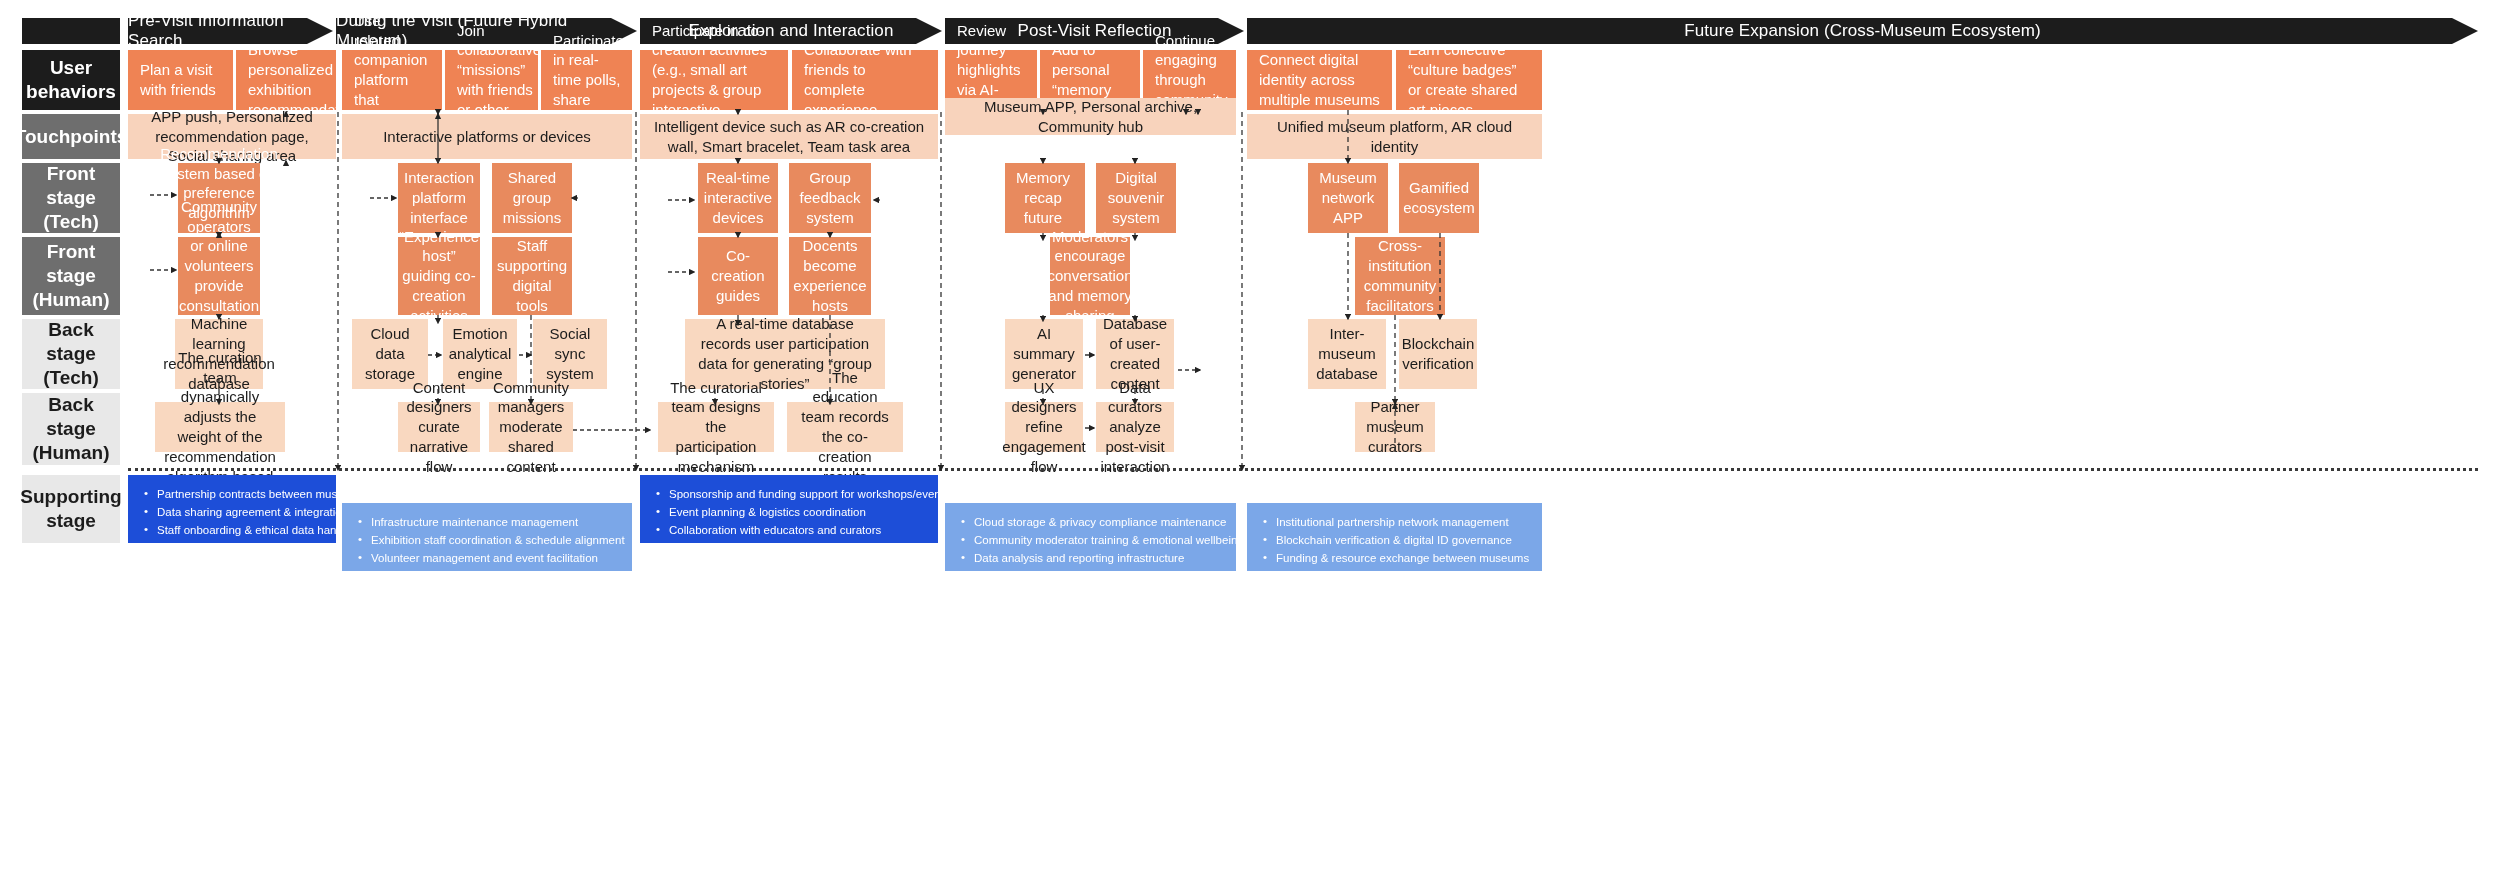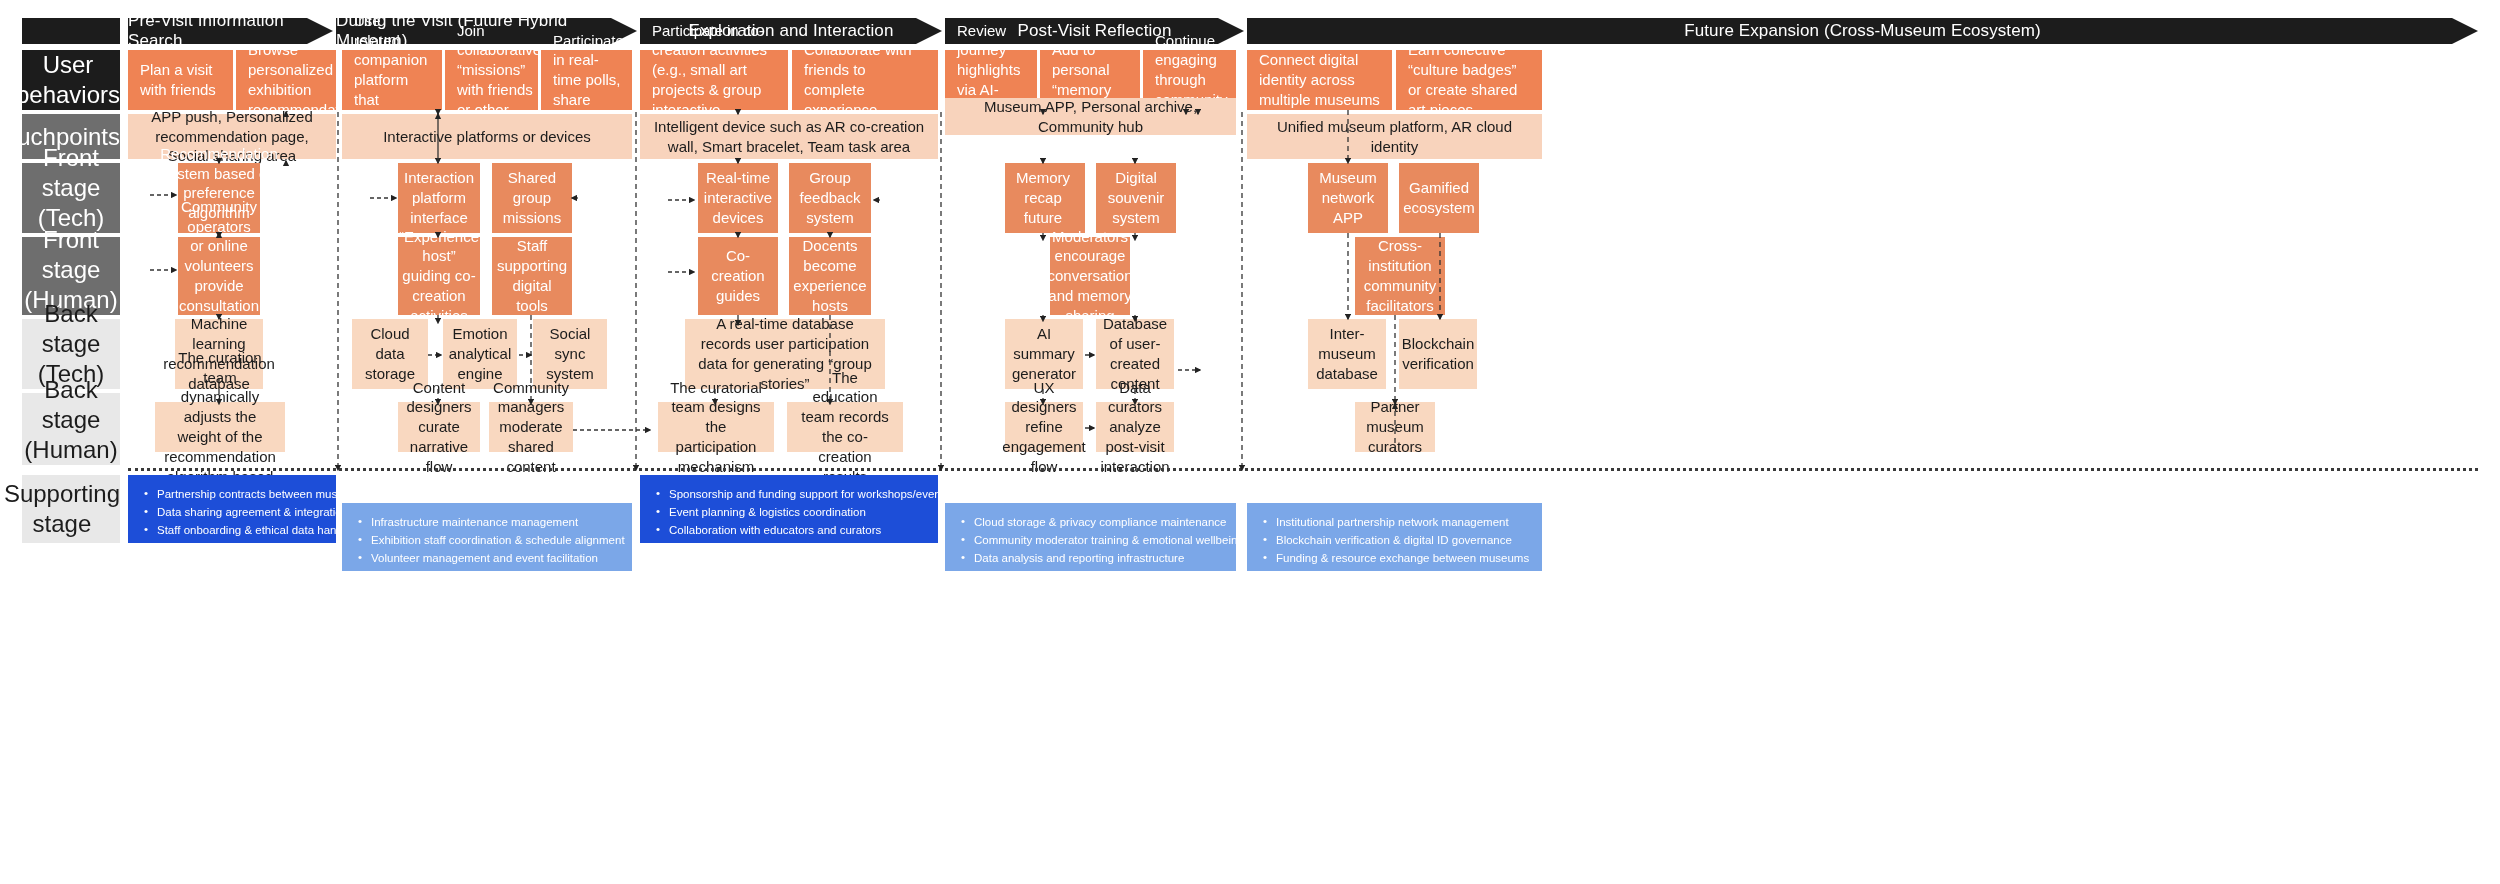--- a/index.html
+++ b/index.html
@@ -8,22 +8,22 @@
 
   .abs{position:absolute;box-sizing:border-box;}
 
   
   .phase-spacer{background:#1c1c1c;}
   .phase{background:#1c1c1c;color:#ffffff;display:flex;align-items:center;justify-content:center;
          font-size:17px;font-weight:400;letter-spacing:.1px;}
   .phase.arrow{clip-path:polygon(0 0, calc(100% - 26px) 0, 100% 50%, calc(100% - 26px) 100%, 0 100%);}
 
   
-  .rowlabel{display:flex;align-items:center;justify-content:flex-end;text-align:center;
-            font-size:24px;font-weight:normal;line-height:1.25;}
+  .rowlabel{display:flex;align-items:center;justify-content:center;text-align:center;
+            font-size:19px;font-weight:bold;line-height:1.25;}
   .rl-dark{background:#1c1c1c;color:#ffffff;}
   .rl-grey{background:#6e6e6e;color:#ffffff;}
   .rl-lightgrey{background:#e8e8e8;color:#1c1c1c;}
 
   
   .box{display:flex;padding:10px 12px;font-size:15px;line-height:1.32;box-sizing:border-box;}
   .box-orange{background:#ef8354;color:#ffffff;align-items:center;}
   .box-orange-mid{background:#e88a5e;color:#ffffff;align-items:center;justify-content:center;text-align:center;}
   .box-peach{background:#f8d3bc;color:#1c1c1c;align-items:center;justify-content:center;text-align:center;}
   .box-peach2{background:#f9d8c0;color:#1c1c1c;align-items:center;justify-content:center;text-align:center;}

